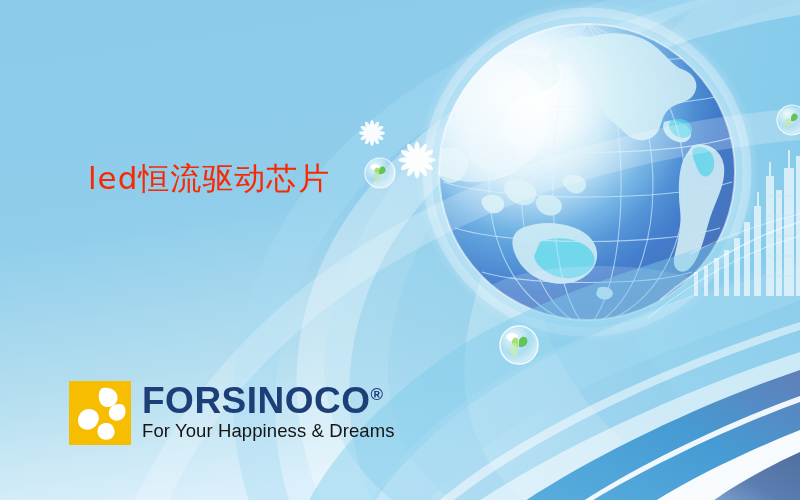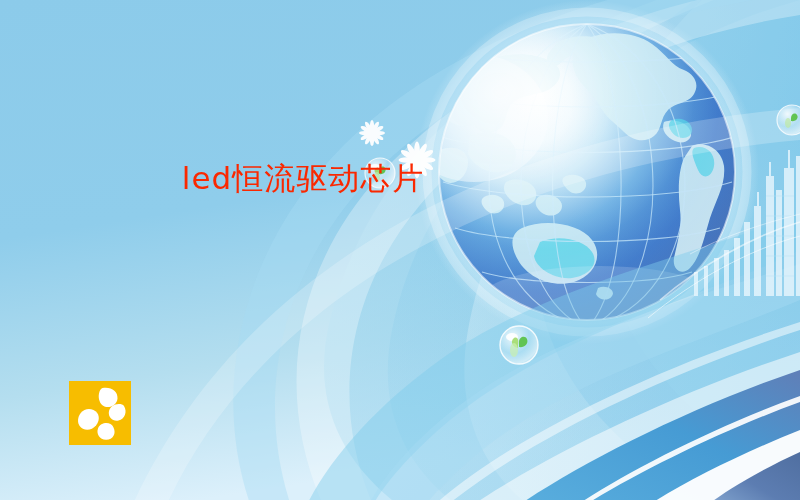--- a/index.html
+++ b/index.html
@@ -26,21 +26,20 @@
     pointer-events: none;
   }
 
   
   .headline {
     position: absolute;
     left: 88px;
     top: 162px;
     width: 430px;
     z-index: 30;
-    text-align: center;
   }
   .headline-line {
     color: #fa2800;
     font-family: "DejaVu Sans", "Liberation Sans", sans-serif;
     font-size: 31px;
     line-height: 1.05;
     letter-spacing: 1px;
     white-space: nowrap;
     font-weight: 400;
   }
@@ -381,15 +380,19 @@
                    C30.5,23.7 29,16.5 30,12.5 C30.6,9.9 31.6,7.4 33.5,7 Z"></path>
           <path d="M55,25 C58.5,30.5 56,38 49.5,39.5 C44,40.8 39.5,36.5 39.8,31.5
                    C40.1,26.3 45,23 49.8,23 C52.2,23 54,23.6 55,25 Z"></path>
           <path d="M44.5,46.5 C47.5,52.5 44,59 37,58.8 C30.5,58.6 27,52.5 29,47.5
                    C31,42.3 37.5,41 41.5,43 C43,43.8 43.9,45.2 44.5,46.5 Z"></path>
           <path d="M24.5,29 C30.5,31.5 31.5,39 27,44.5 C22.3,50.2 14,50 10.5,44.8
                    C7,39.5 10,31.5 15.5,29 C18.6,27.6 21.8,27.9 24.5,29 Z"></path>
         </g>
       </svg>
     </div>
+    <div class="logo-words">
+      <div class="brand-name"><span>FORSINOCO</span><span class="reg">®</span></div>
+      <div class="brand-tagline">For Your Happiness &amp; Dreams</div>
+    </div>
   </div>
 
 </div>
 
 </body></html>

